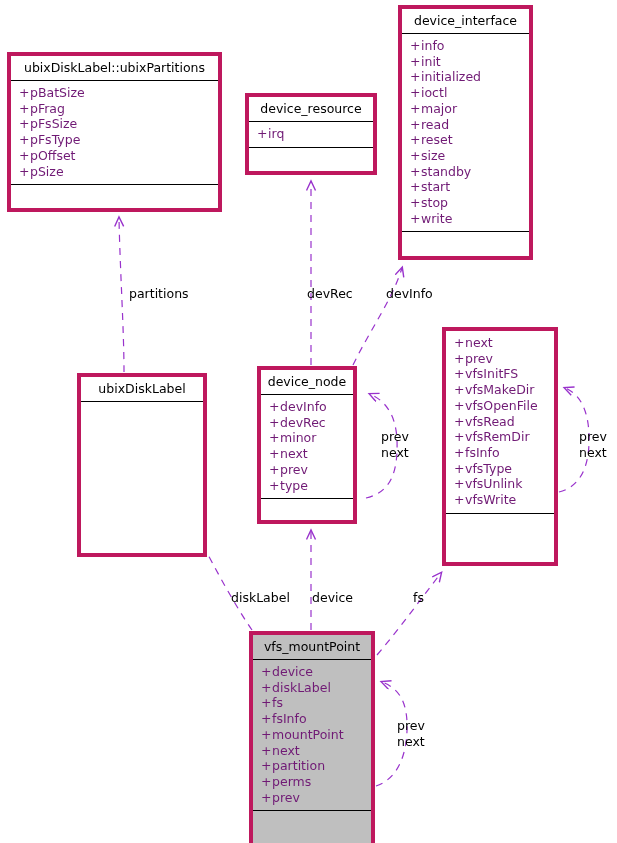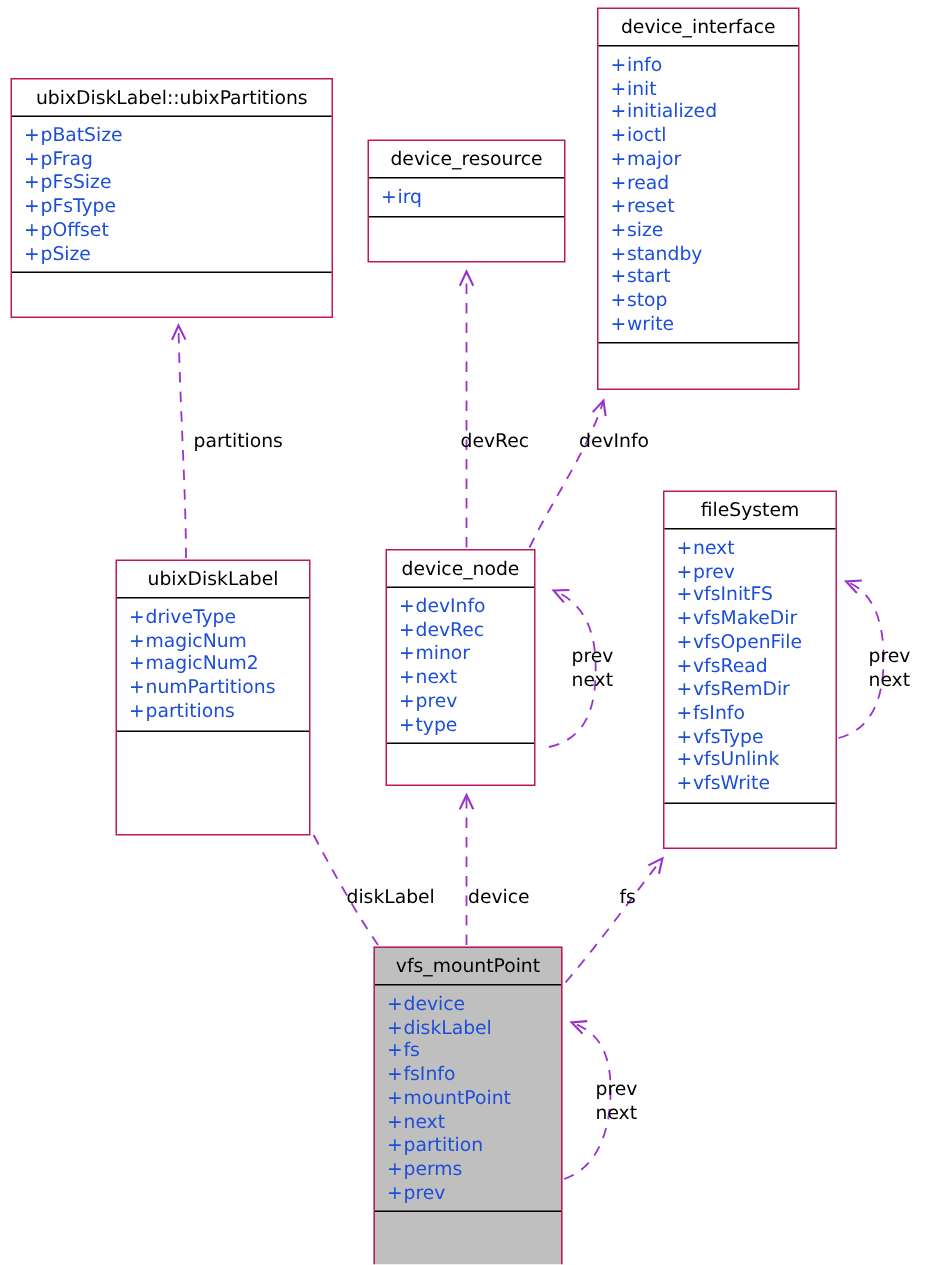--- a/index.html
+++ b/index.html
@@ -21,21 +21,21 @@
     position: absolute;
     left: 0;
     top: 0;
     width: 617px;
     height: 843px;
     pointer-events: none;
   }
   .uml-class {
     position: absolute;
     box-sizing: border-box;
-    border: 1px solid #be185d;
+    border: 4px solid #be185d;
     background: #ffffff;
     z-index: 5;
   }
   .uml-class.filled {
     background: #bfbfbf;
   }
   .class-title {
     text-align: center;
     font-size: 12.5px;
     color: #000000;
@@ -44,21 +44,21 @@
     border-bottom: 1px solid #000000;
     white-space: nowrap;
   }
   .class-attrs {
     border-bottom: 1px solid #000000;
     padding: 4px 4px 5px 8px;
   }
   .attr-row {
     font-size: 12.5px;
     line-height: 15.7px;
-    color: #1d4ed8;
+    color: #701a75;
     white-space: nowrap;
   }
   .attr-plus {
     display: inline-block;
     width: 11px;
   }
   .class-ops {
     min-height: 18px;
   }
   .edge-label {
@@ -166,45 +166,37 @@
       <div class="attr-row"><span class="attr-plus">+</span><span>standby</span></div>
       <div class="attr-row"><span class="attr-plus">+</span><span>start</span></div>
       <div class="attr-row"><span class="attr-plus">+</span><span>stop</span></div>
       <div class="attr-row"><span class="attr-plus">+</span><span>write</span></div>
     </div>
     <div class="class-ops"></div>
   </div>
 
   <div class="uml-class" style="left:77px; top:373px; width:130px; height:184px;">
     <div class="class-title">ubixDiskLabel</div>
-    <div class="class-attrs">
-      <div class="attr-row"><span class="attr-plus">+</span><span>driveType</span></div>
-      <div class="attr-row"><span class="attr-plus">+</span><span>magicNum</span></div>
-      <div class="attr-row"><span class="attr-plus">+</span><span>magicNum2</span></div>
-      <div class="attr-row"><span class="attr-plus">+</span><span>numPartitions</span></div>
-      <div class="attr-row"><span class="attr-plus">+</span><span>partitions</span></div>
-    </div>
     <div class="class-ops"></div>
   </div>
 
   <div class="uml-class" style="left:257px; top:366px; width:100px; height:158px;">
     <div class="class-title">device_node</div>
     <div class="class-attrs">
       <div class="attr-row"><span class="attr-plus">+</span><span>devInfo</span></div>
       <div class="attr-row"><span class="attr-plus">+</span><span>devRec</span></div>
       <div class="attr-row"><span class="attr-plus">+</span><span>minor</span></div>
       <div class="attr-row"><span class="attr-plus">+</span><span>next</span></div>
       <div class="attr-row"><span class="attr-plus">+</span><span>prev</span></div>
       <div class="attr-row"><span class="attr-plus">+</span><span>type</span></div>
     </div>
     <div class="class-ops"></div>
   </div>
 
   <div class="uml-class" style="left:442px; top:327px; width:116px; height:239px;">
-    <div class="class-title">fileSystem</div>
     <div class="class-attrs">
       <div class="attr-row"><span class="attr-plus">+</span><span>next</span></div>
       <div class="attr-row"><span class="attr-plus">+</span><span>prev</span></div>
       <div class="attr-row"><span class="attr-plus">+</span><span>vfsInitFS</span></div>
       <div class="attr-row"><span class="attr-plus">+</span><span>vfsMakeDir</span></div>
       <div class="attr-row"><span class="attr-plus">+</span><span>vfsOpenFile</span></div>
       <div class="attr-row"><span class="attr-plus">+</span><span>vfsRead</span></div>
       <div class="attr-row"><span class="attr-plus">+</span><span>vfsRemDir</span></div>
       <div class="attr-row"><span class="attr-plus">+</span><span>fsInfo</span></div>
       <div class="attr-row"><span class="attr-plus">+</span><span>vfsType</span></div>

